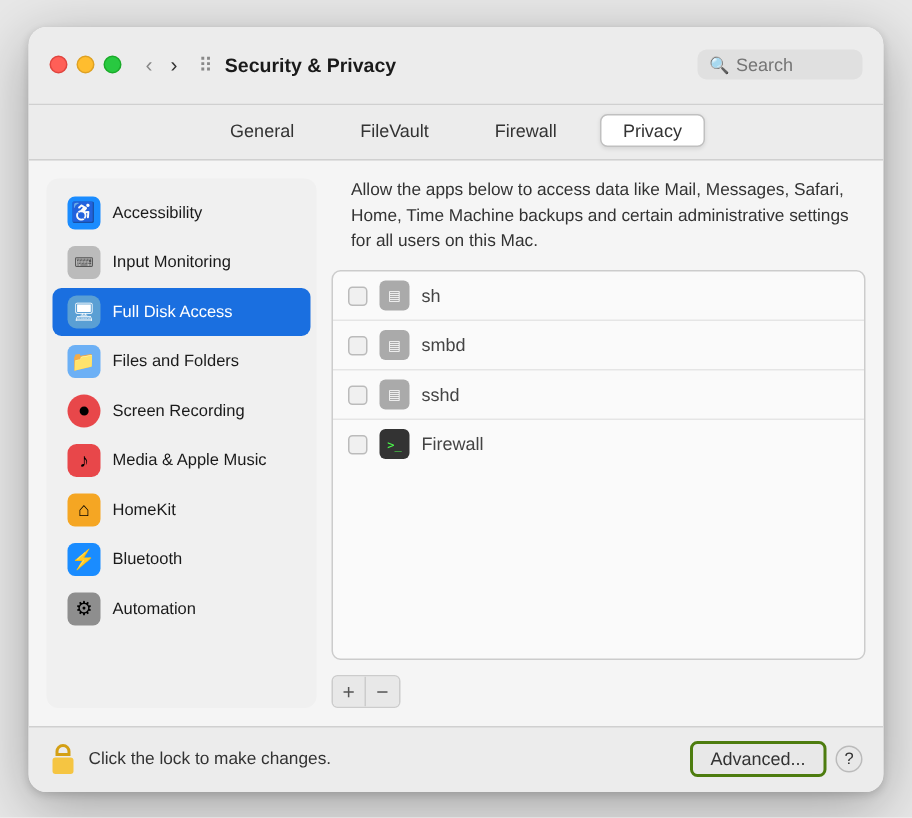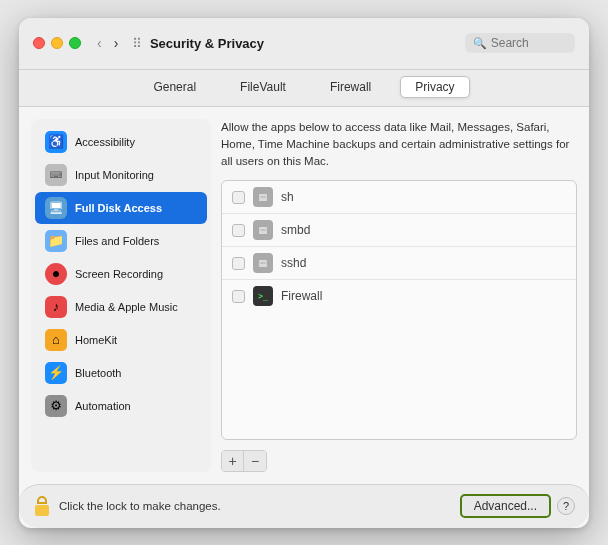--- a/index.html
+++ b/index.html
@@ -151,21 +151,21 @@
       gap: 8px;
       cursor: pointer;
       border-radius: 6px;
       margin: 1px 4px;
     }
     .sidebar-item.active {
       background: #1a6fe0;
     }
     .sidebar-item.active .item-label {
       color: #fff;
-      font-weight: 700;
+      font-weight: 400;
     }
 
     .item-icon {
       width: 22px;
       height: 22px;
       border-radius: 5px;
       display: flex;
       align-items: center;
       justify-content: center;
       font-size: 13px;
@@ -187,20 +187,21 @@
       flex: 1;
       display: flex;
       flex-direction: column;
       gap: 10px;
     }
 
     .description-text {
       font-size: 11.5px;
       color: #333;
       line-height: 1.5;
+      margin-left: 13px;
     }
 
     .apps-list-container {
       flex: 1;
       background: #fafafa;
       border: 1px solid #ccc;
       border-radius: 6px;
       overflow: hidden;
     }
 
@@ -251,21 +252,20 @@
 
     
     .bottom-bar {
       height: 44px;
       background: #ececec;
       border-top: 1px solid #d0d0d0;
       display: flex;
       align-items: center;
       padding: 0 14px;
       flex-shrink: 0;
-      border-radius: 20px;
     }
 
     .lock-icon {
       width: 18px;
       height: 20px;
       position: relative;
       margin-right: 8px;
     }
     .lock-body {
       width: 14px;

